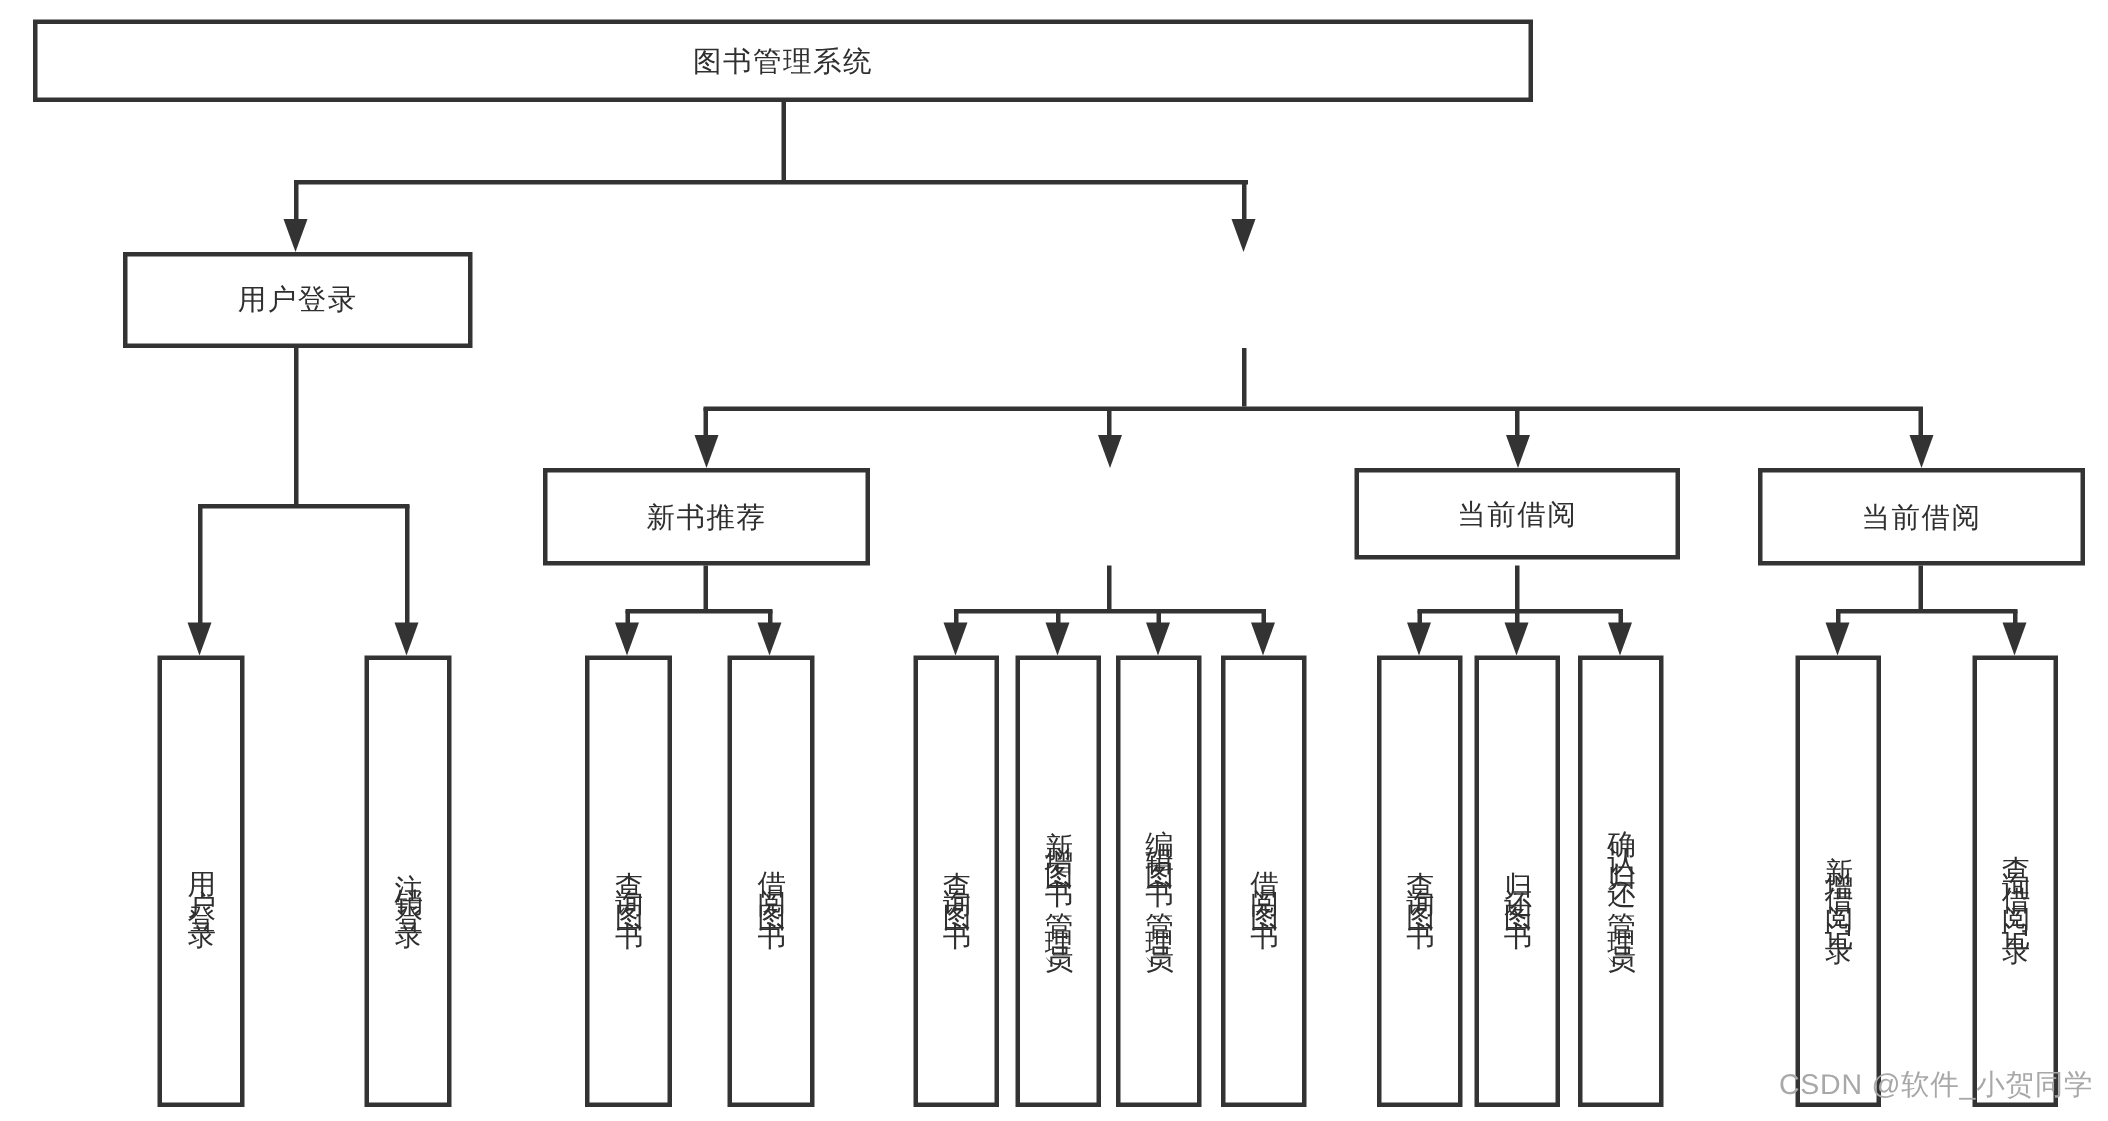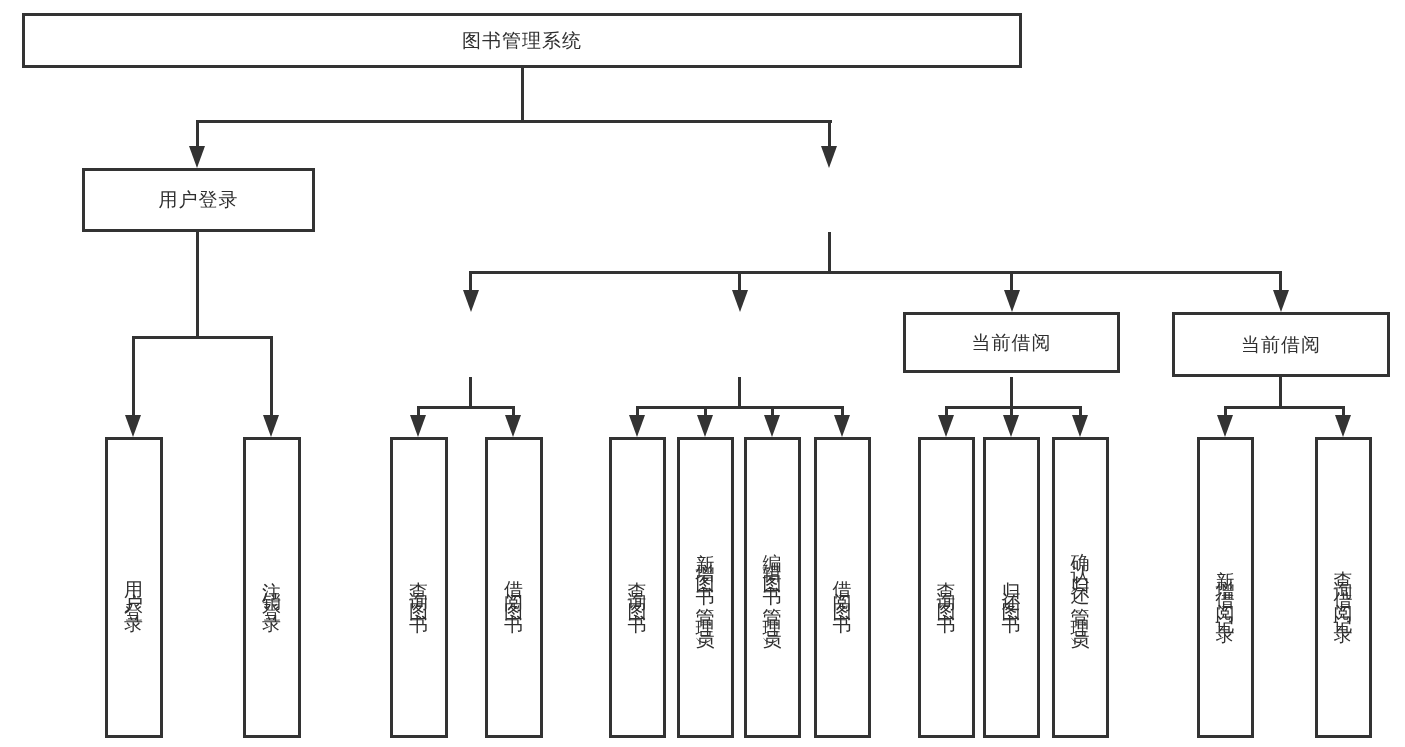--- a/index.html
+++ b/index.html
@@ -57,20 +57,23 @@
 <div class="canvas">
 
   <div class="node" style="left:22px;top:13px;width:1000px;height:55px">
     <span>图书管理系统</span>
   </div>
 
   <div class="node" style="left:82px;top:168px;width:233px;height:64px">
     <span>用户登录</span>
   </div>
 
+  <div class="node" style="left:362px;top:312px;width:218px;height:65px">
+    <span>新书推荐</span>
+  </div>
   <div class="node" style="left:903px;top:312px;width:217px;height:61px">
     <span>当前借阅</span>
   </div>
   <div class="node" style="left:1172px;top:312px;width:218px;height:65px">
     <span>当前借阅</span>
   </div>
 
   <div class="node leaf" style="left:105px;top:437px;width:58px;height:301px">
     <span class="vtext">用户登录</span>
   </div>
@@ -169,14 +172,15 @@
   <div class="l" style="left:1010px;top:407px;width:3px;height:10px"></div>
   <div class="arrowhead" style="left:1003px;top:415px"></div>
   <div class="l" style="left:1079px;top:407px;width:3px;height:10px"></div>
   <div class="arrowhead" style="left:1072px;top:415px"></div>
 
   <div class="l" style="left:1224px;top:407px;width:3px;height:10px"></div>
   <div class="arrowhead" style="left:1217px;top:415px"></div>
   <div class="l" style="left:1342px;top:407px;width:3px;height:10px"></div>
   <div class="arrowhead" style="left:1335px;top:415px"></div>
 
+  <div class="watermark">CSDN @软件_小贺同学</div>
 
 </div>
 
 </body></html>

